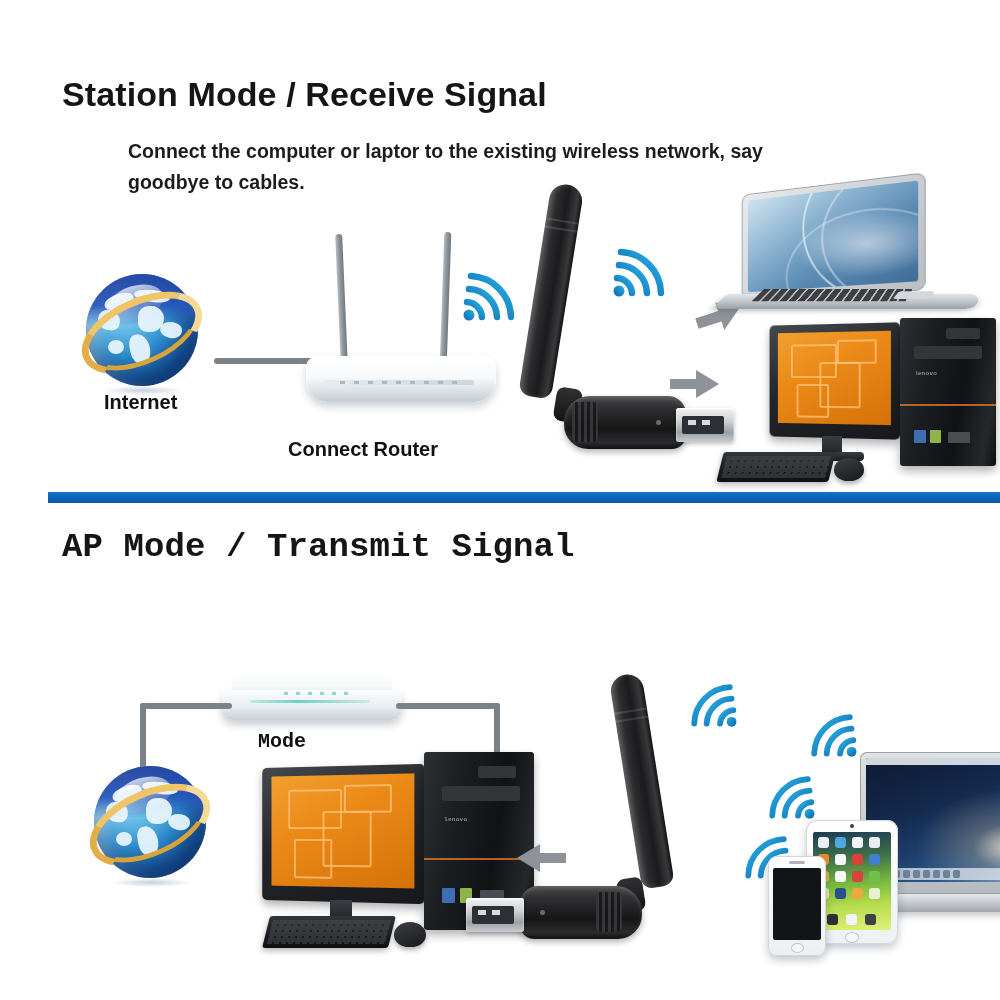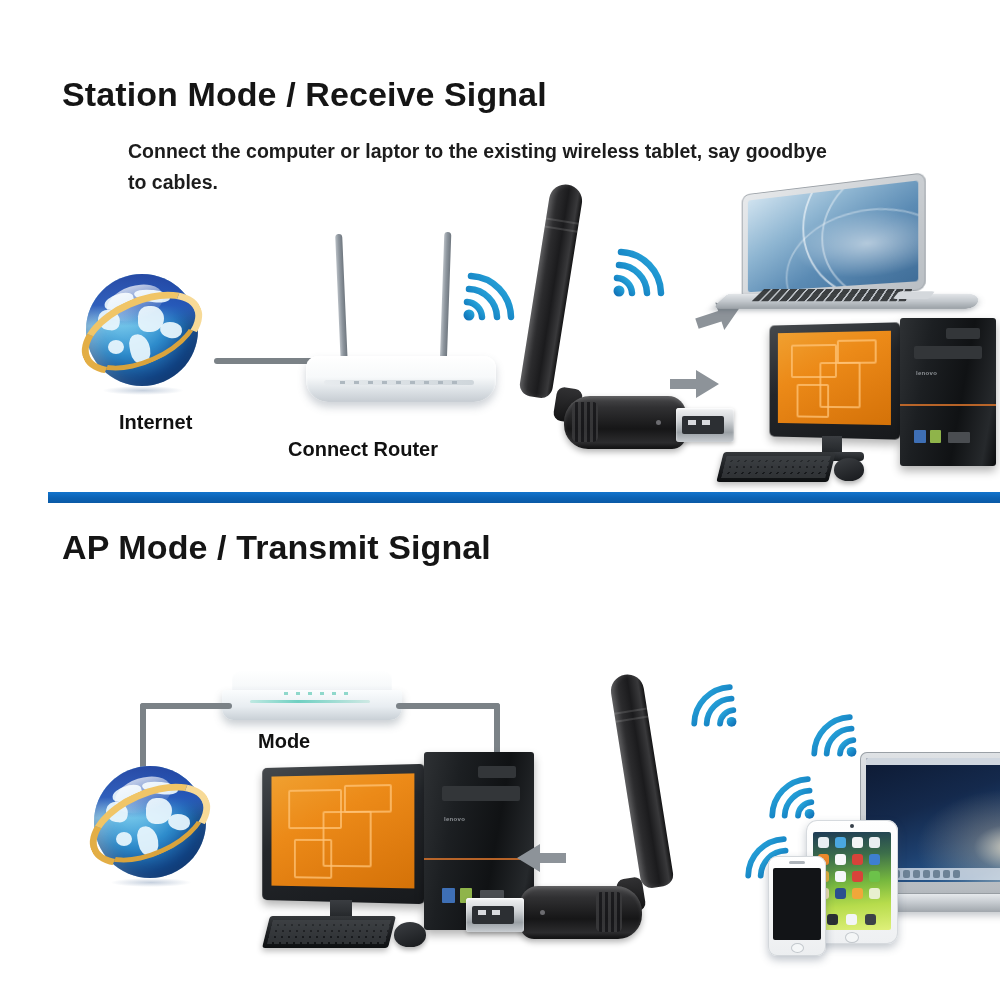--- a/index.html
+++ b/index.html
@@ -8,21 +8,21 @@
     background:#ffffff;
     font-family:"Liberation Sans", sans-serif;
     overflow:hidden;
     position:relative;
   }
   .page{position:relative;width:1000px;height:1000px;}
 
   
   .section{position:absolute;left:0;width:1000px;}
   #section-station{top:0;height:495px;}
-  #section-ap{top:520px;height:480px;}
+  #section-ap{top:520px;height:480px;font-family:Liberation Mono, monospace;}
 
   .heading{
     position:absolute;
     font-size:34px;font-weight:bold;color:#151515;
     letter-spacing:.1px;white-space:nowrap;
   }
   .body-text{
     position:absolute;
     font-size:19.5px;font-weight:bold;color:#1c1c1c;
     line-height:31px;
@@ -298,39 +298,39 @@
 </style>
 </head>
 <body>
 
 <div class="page">
 
   <div class="section" id="section-station">
 
     <div class="heading" style="left:62px;top:75px;">Station Mode / Receive Signal</div>
 
-    <div class="body-text" style="left:128px;top:136px;width:720px;">Connect the computer or laptor to the existing wireless tablet, say goodbye to cables.</div>
+    <div class="body-text" style="left:128px;top:136px;width:720px;">Connect the computer or laptor to the existing wireless network, say goodbye to cables.</div>
 
     <div class="globe" style="left:78px;top:268px;">
       <div class="ball">
         <div class="cap"></div>
         <div class="land l1"></div>
           <div class="land l2"></div>
           <div class="land l3"></div>
         <div class="land l4"></div>
           <div class="land l5"></div>
           <div class="land l6"></div>
         <div class="land l7"></div>
         <div class="gloss"></div>
       </div>
       <div class="ring2"></div>
       <div class="ring"></div>
       <div class="shadow"></div>
     </div>
-    <div class="caption" style="left:104px;top:411px;margin-left:15px;">Internet</div>
+    <div class="caption" style="left:104px;top:391px;">Internet</div>
 
     <div class="cable h" style="left:214px;top:358px;width:116px;"></div>
 
     <div class="router" style="left:302px;top:226px;">
       <div class="ant a1"></div>
       <div class="ant a2"></div>
       <div class="body">
           <div class="leds"></div>
         </div>
     </div>

